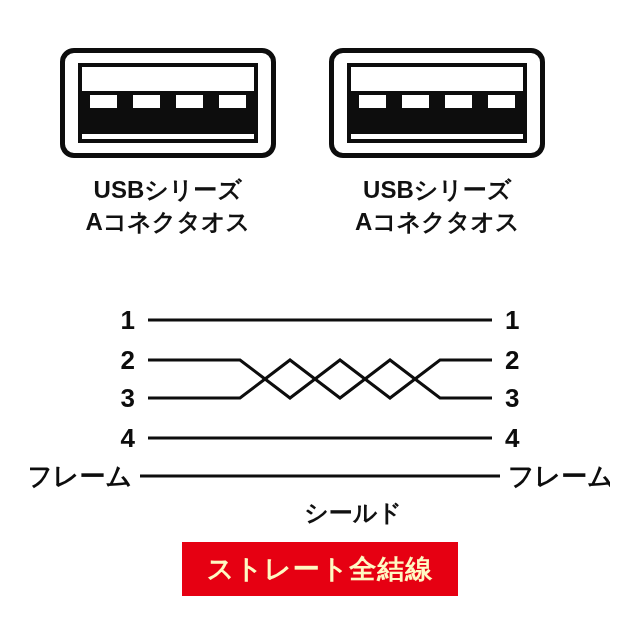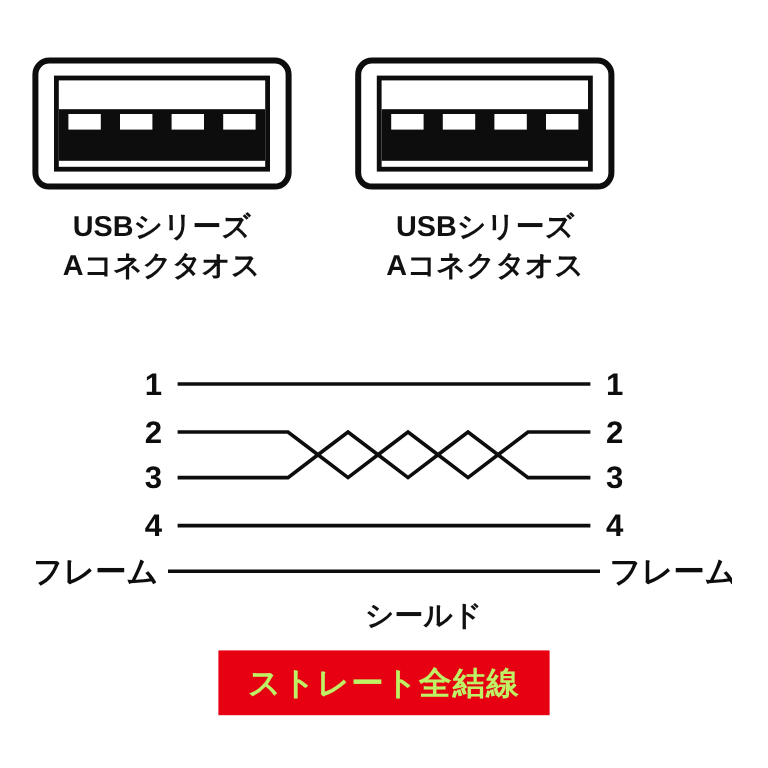--- a/index.html
+++ b/index.html
@@ -3,21 +3,21 @@
 <meta charset="utf-8">
 <style>
   html,body{margin:0;padding:0;background:#fff;}
   .page{
     position:relative;width:640px;height:640px;background:#ffffff;overflow:hidden;
     font-family:"Liberation Sans","DejaVu Sans",sans-serif;color:#111;
   }
   
   .connectors-row{
     position:absolute;top:48px;left:0;width:539px;
-    display:flex;justify-content:center;
+    display:flex;justify-content:center;padding-left:33px;
   }
   .connector-block{width:300px;display:flex;flex-direction:column;align-items:center;}
   .usb-connector{
     width:206px;height:100px;border:5px solid #0d0d0d;border-radius:14px;
     background:#fff;display:flex;align-items:center;justify-content:center;
   }
   .usb-inner{
     width:172px;height:72px;border:4px solid #0d0d0d;position:relative;background:#fff;
   }
   .usb-bar{
@@ -38,21 +38,21 @@
     font-family:"Liberation Sans","DejaVu Sans",sans-serif;
     font-weight:bold;font-size:26px;fill:#0d0d0d;
   }
   .shield-label{
     position:absolute;top:497px;left:0;width:640px;text-align:center;
     font-weight:bold;font-size:24px;padding-left:33px;
   }
   
   .badge-wrap{position:absolute;top:542px;left:0;width:640px;display:flex;justify-content:center;}
   .badge{
-    background:#e60012;color:#bef264;font-weight:bold;font-size:27px;
+    background:#e60012;color:#fef9c3;font-weight:bold;font-size:27px;
     padding:9px 25px;letter-spacing:1px;
   }
 </style>
 </head>
 <body>
 
 <div class="page">
 
   <div class="connectors-row">
 

